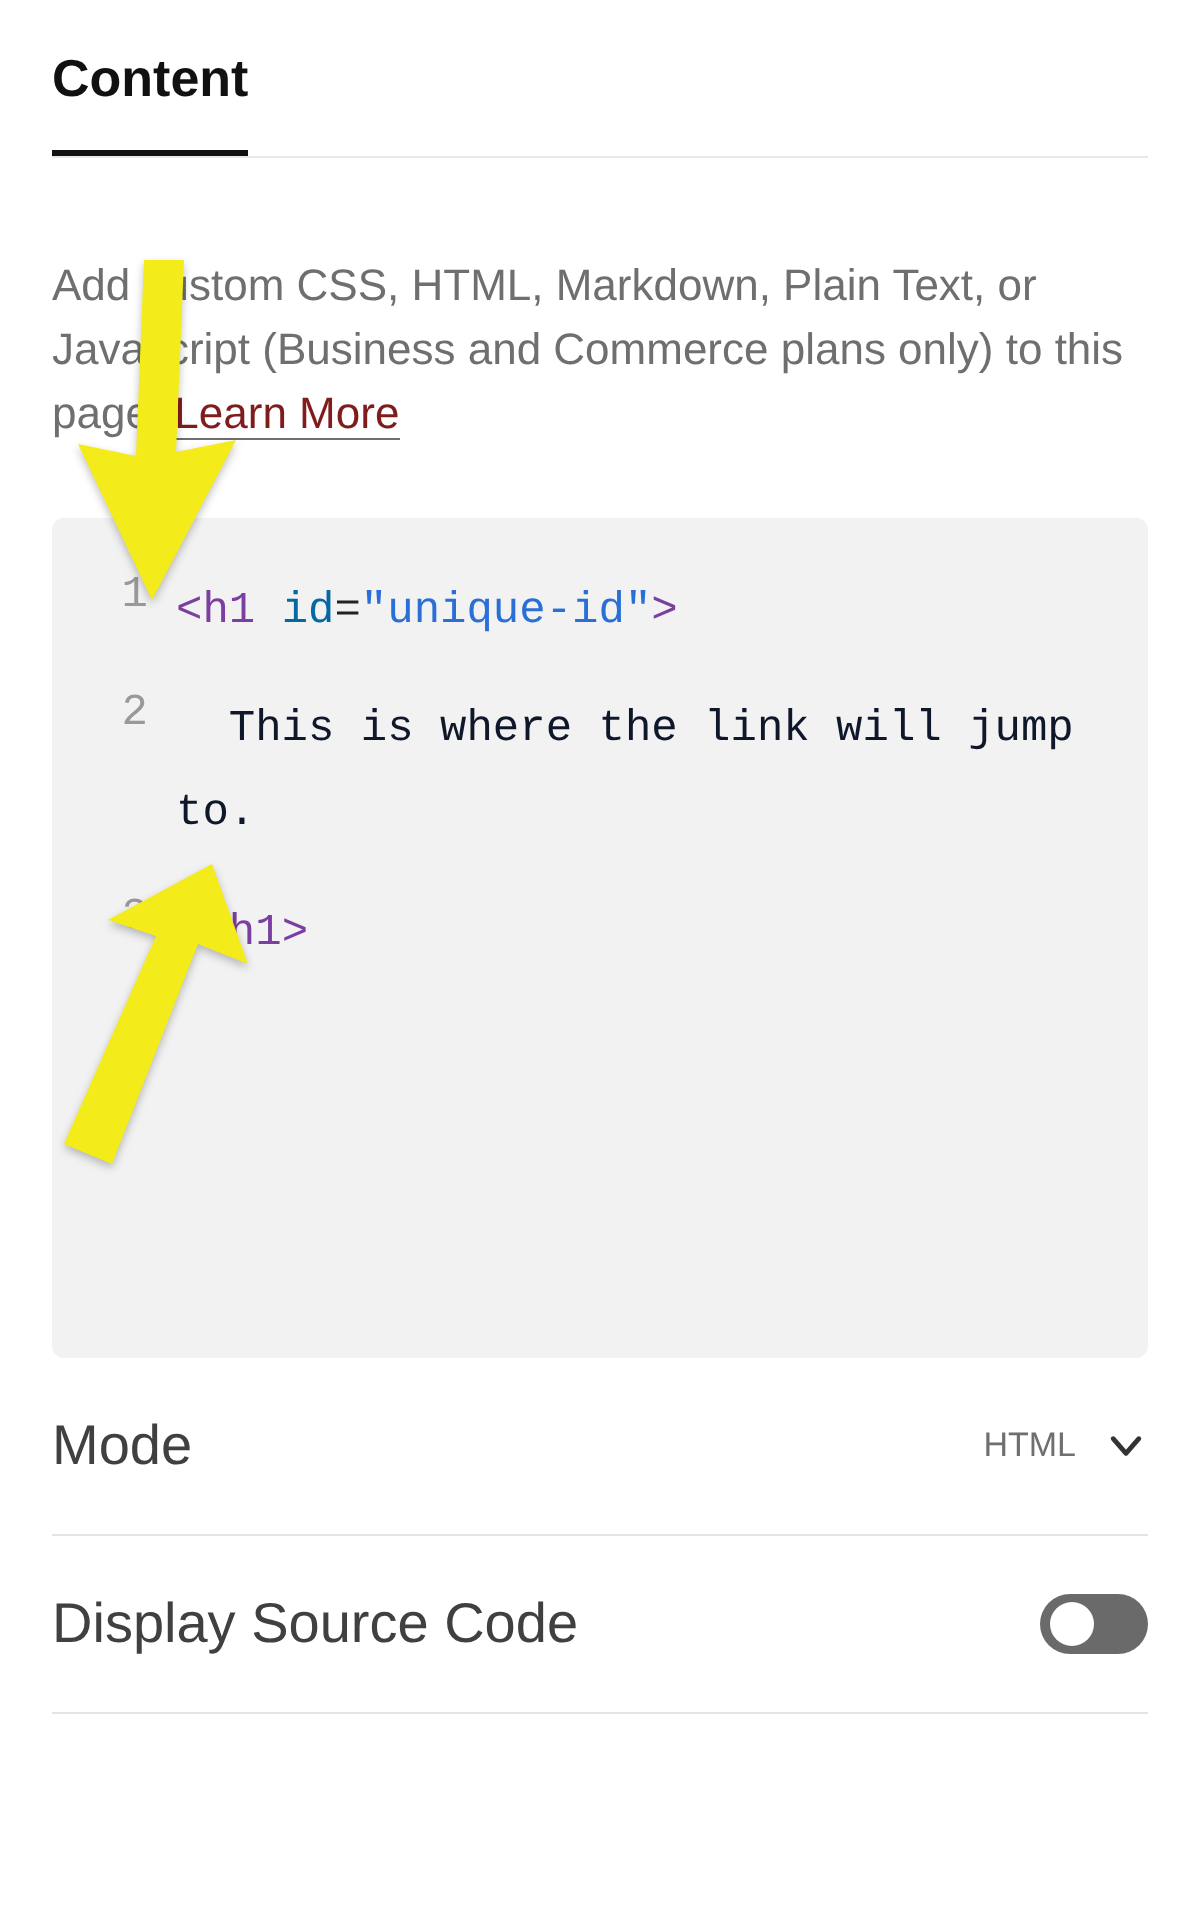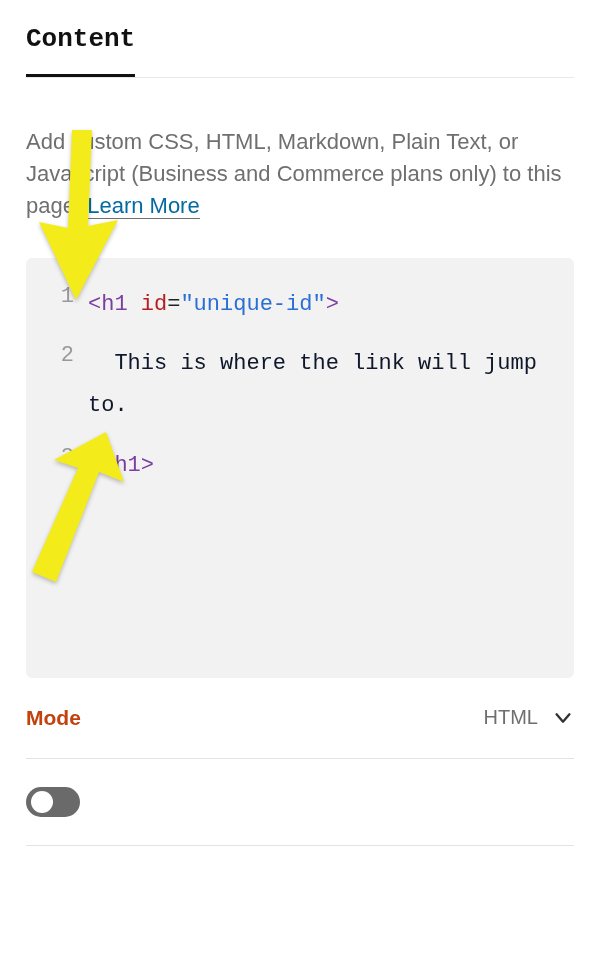--- a/index.html
+++ b/index.html
@@ -7,21 +7,20 @@
       font-family: -apple-system, BlinkMacSystemFont, "Segoe UI", Helvetica, Arial, sans-serif;
       width: 600px;
       height: 960px;
       background: #fff;
       color: #111;
       position: relative;
       overflow: hidden;
     }
     .tab-bar {
       padding: 24px 15px 0 26px;
-      font-family: Liberation Mono, monospace;
     }
     .tab {
       display: inline-block;
       font-size: 26px;
       font-weight: 600;
       color: #111;
       padding-bottom: 20px;
       border-bottom: 3px solid #111;
     }
     .tab-divider {
@@ -32,21 +31,21 @@
     .panel {
       padding: 0 26px;
     }
     .intro {
       margin-top: 48px;
       font-size: 22px;
       line-height: 1.45;
       color: #6f6f6f;
     }
     .intro .learn-more {
-      color: #0369a1;
+      color: #7f1d1d;
       text-decoration: none;
       border-bottom: 1px solid #6f6f6f;
       cursor: pointer;
     }
     .code-box {
       margin-top: 36px;
       background: #f2f2f2;
       border-radius: 6px;
       padding: 26px 18px 18px 18px;
       height: 420px;
@@ -68,43 +67,42 @@
       margin-right: 14px;
     }
     .code-content {
       white-space: pre-wrap;
       word-break: break-word;
       line-height: 1.9;
       flex: 1;
     }
     .tok-angle { color: #7a3fa0; }
     .tok-tag   { color: #7a3fa0; margin-top: 48px; }
-    .tok-attr  { color: #b91c1c; }
+    .tok-attr  { color: #0369a1; }
     .tok-eq    { color: #222; }
     .tok-str   { color: #2a6fd6; }
     .tok-text  { color: #0f172a; }
 
     .row {
       display: flex;
       align-items: center;
       justify-content: space-between;
       padding: 28px 0;
       border-bottom: 1px solid #e3e3e3;
     }
     .row-label {
-      font-size: 21px;
-      color: #c2410c;
-      font-weight: bold;
+      font-size: 28px;
+      color: #404040;
     }
     .row-value {
       display: flex;
       align-items: center;
       gap: 14px;
       color: #6f6f6f;
-      font-size: 20px;
+      font-size: 17px;
     }
     .chev {
       width: 22px;
       height: 22px;
     }
     .chev svg { width: 100%; height: 100%; display: block; }
     .chev path { stroke: #333; stroke-width: 2.6; fill: none; stroke-linecap: round; stroke-linejoin: round; }
 
     .toggle {
       width: 54px;
@@ -167,20 +165,21 @@
       <span>HTML</span>
       <span class="chev">
         <svg viewBox="0 0 24 24">
             <path d="M5 8l7 8 7-8"></path>
           </svg>
       </span>
     </div>
   </div>
 
   <div class="row">
+    <div class="row-label">Display Source Code</div>
     <div class="toggle">
       <div class="knob"></div>
     </div>
   </div>
 </div>
 
 <div class="arrow arrow-shadow" style="left:32px; top:130px;">
   <svg width="90" height="170" viewBox="0 0 90 170">
     <path d="M40 0 L60 0 L56 96 L86 90 L44 170 L7 92 L36 98 Z"></path>
   </svg>

